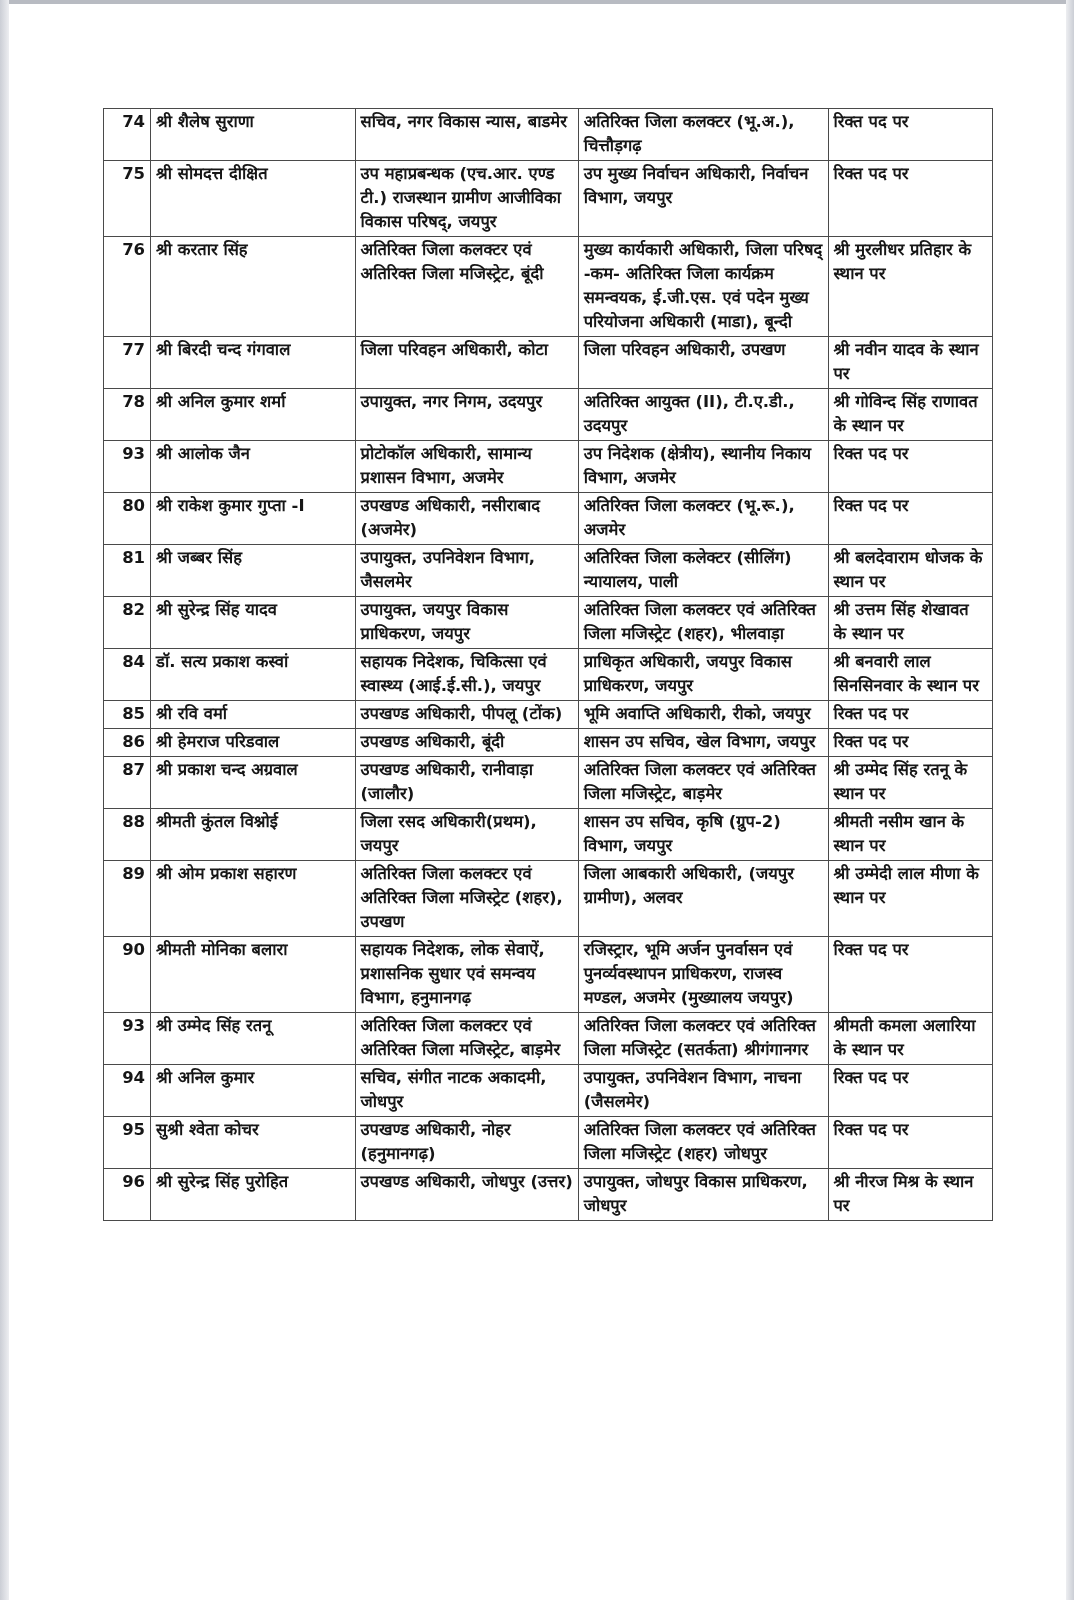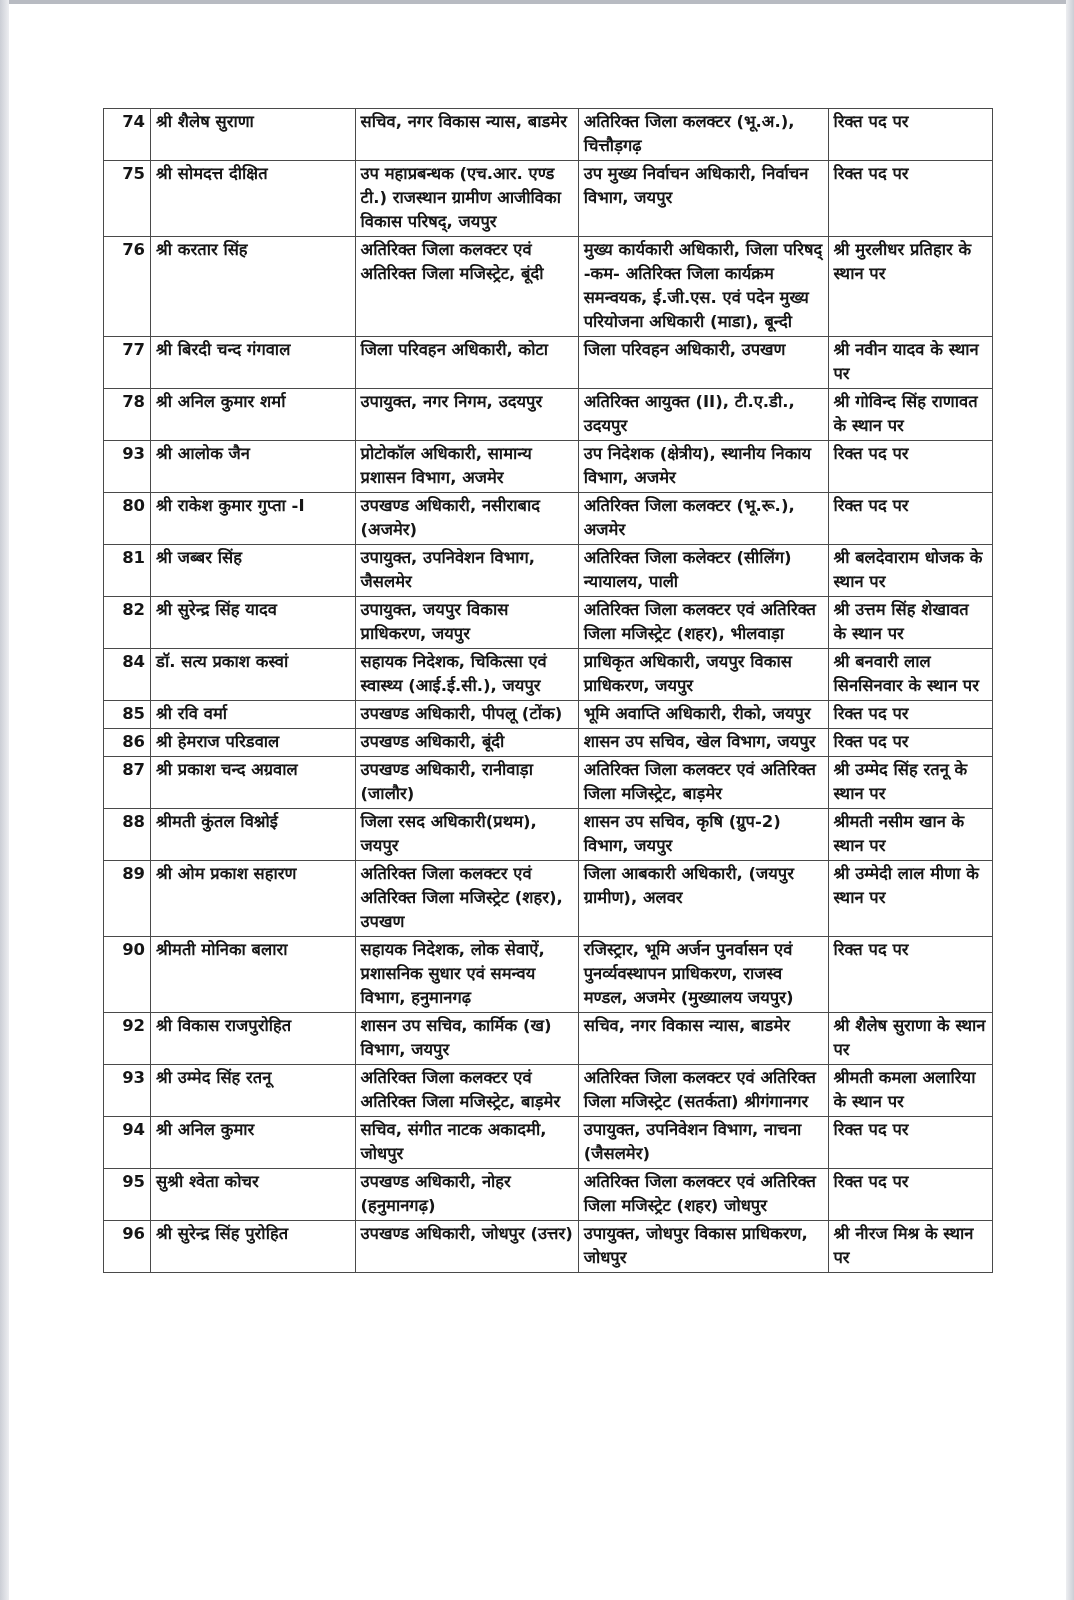--- a/index.html
+++ b/index.html
@@ -159,27 +159,20 @@
         <td>श्री उम्मेदी लाल मीणा के स्थान पर</td>
       </tr>
       <tr>
         <td class="serial">90</td>
         <td>श्रीमती मोनिका बलारा</td>
         <td>सहायक निदेशक, लोक सेवाऐं, प्रशासनिक सुधार एवं समन्वय विभाग, हनुमानगढ़</td>
         <td>रजिस्ट्रार, भूमि अर्जन पुनर्वासन एवं पुनर्व्यवस्थापन प्राधिकरण, राजस्व मण्डल, अजमेर (मुख्यालय जयपुर)</td>
         <td>रिक्त पद पर</td>
       </tr>
       <tr>
-        <td class="serial">92</td>
-        <td>श्री विकास राजपुरोहित</td>
-        <td>शासन उप सचिव, कार्मिक (ख) विभाग, जयपुर</td>
-        <td>सचिव, नगर विकास न्यास, बाडमेर</td>
-        <td>श्री शैलेष सुराणा के स्थान पर</td>
-      </tr>
-      <tr>
         <td class="serial">93</td>
         <td>श्री उम्मेद सिंह रतनू</td>
         <td>अतिरिक्त जिला कलक्टर एवं अतिरिक्त जिला मजिस्ट्रेट, बाड़मेर</td>
         <td>अतिरिक्त जिला कलक्टर एवं अतिरिक्त जिला मजिस्ट्रेट (सतर्कता) श्रीगंगानगर</td>
         <td>श्रीमती कमला अलारिया के स्थान पर</td>
       </tr>
       <tr>
         <td class="serial">94</td>
         <td>श्री अनिल कुमार</td>
         <td>सचिव, संगीत नाटक अकादमी, जोधपुर</td>

